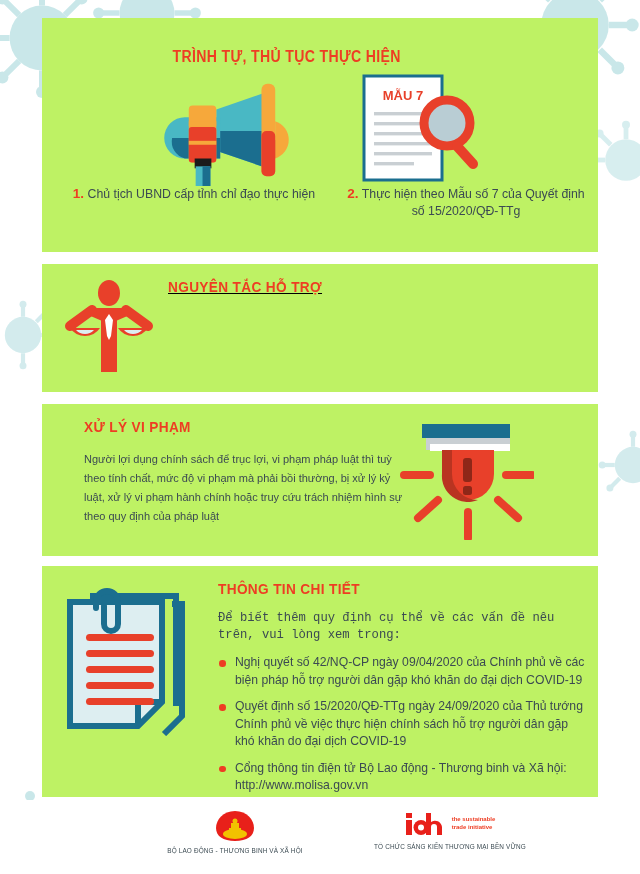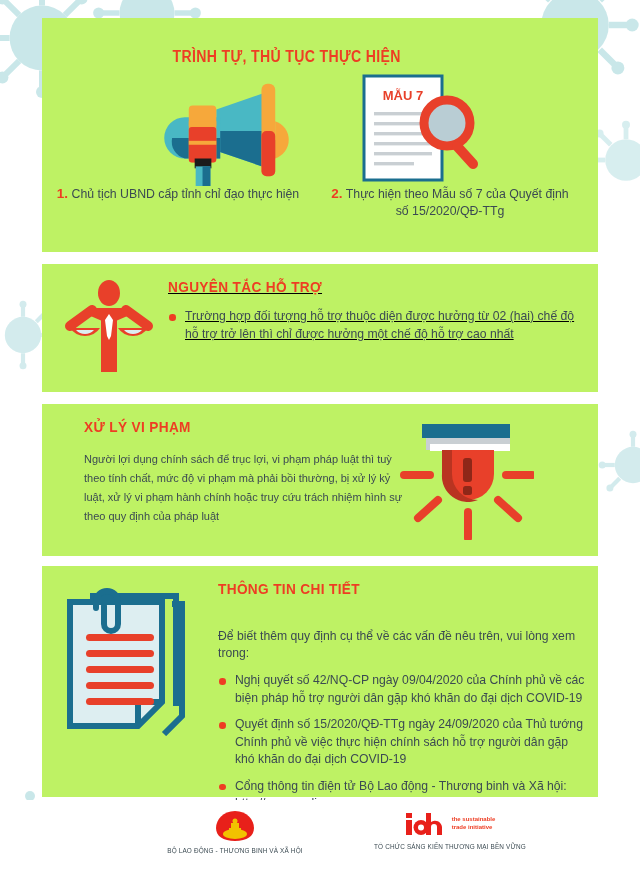--- a/index.html
+++ b/index.html
@@ -28,21 +28,21 @@
     font-size:15.5px; font-family:"Liberation Sans", sans-serif;
     transform: scaleX(.88); transform-origin: left center;
   }
 
   
   .proc-title { position:absolute; top:30px; left:0; width:556px; text-align:center; font-size:16px;}
   .icons-row { position:absolute; top:50px; left:0; width:556px; height:120px; }
   .ic-mega { position:absolute; left:120px; top:8px; width:140px; height:110px; }
   .ic-doc  { position:absolute; left:310px; top:0px;  width:150px; height:118px; }
 
-  .cap-row { position:absolute; top:168px; left:0; width:544px; display:flex; }
+  .cap-row { position:absolute; top:168px; left:16px; width:544px; display:flex; }
   .cap { flex:1; text-align:center; color:#3b4a52; font-size:12.3px; line-height:16.5px; padding:0 12px;}
   .cap .num { color:#ee3d23; font-weight:bold; font-size:13.5px; }
 
   
   .p-prin .icon-just { position:absolute; left:20px; top:16px; width:94px; height:96px; }
   .p-prin .body { position:absolute; left:126px; top:14px; width:418px;text-decoration:underline; }
   .bullets { list-style:none; margin-top:12px; }
   .bullets li {
     position:relative; padding-left:17px; color:#3b4a52;
     font-size:12.2px; line-height:17.5px; margin-bottom:9px;
@@ -53,21 +53,21 @@
   }
 
   
   .p-viol .body { position:absolute; left:42px; top:14px; width:320px; }
   .p-viol .para { margin-top:14px; color:#3b4a52; font-size:11px; line-height:19px; }
   .ic-alarm { position:absolute; left:352px; top:18px; width:140px; height:118px; }
 
   
   .ic-file { position:absolute; left:18px; top:18px; width:132px; height:152px; }
   .p-info .body { position:absolute; left:176px; top:14px; width:368px; }
-  .p-info .lead { margin-top:30px; color:#3b4a52; font-size:12.2px; line-height:17px; }
+  .p-info .lead { margin-top:12px; color:#3b4a52; font-size:12.2px; line-height:17px;font-family:Liberation Mono, monospace; }
 
   
   .footer { position:absolute; left:0; top:800px; width:640px; height:74px; background:#fff; }
   .f-col { position:absolute; text-align:center; }
   .f-left { left:120px; top:10px; width:230px; }
   .f-right{ left:330px; top:10px; width:240px; }
   .f-cap { font-size:6.4px; color:#3b4a52; letter-spacing:.15px; margin-top:5px; white-space:nowrap;}
   .idh-row { display:flex; align-items:center; justify-content:center; gap:5px; height:28px;}
   .idh-tag { font-size:6px; line-height:7.6px; color:#ee3d23; font-weight:bold; text-align:left;}
 </style>
@@ -352,21 +352,20 @@
       <path d="M64 30 L86 46" stroke="#e8402a" stroke-width="10" stroke-linecap="round"></path>
       <path d="M8 48 a18 18 0 0 0 30 0 Z" fill="#e8402a"></path>
       <path d="M14 50 a12 12 0 0 0 18 0 Z" fill="#ddeef1"></path>
       <path d="M56 48 a18 18 0 0 0 30 0 Z" fill="#e8402a"></path>
       <path d="M62 50 a12 12 0 0 0 18 0 Z" fill="#ddeef1"></path>
     </svg>
 
     <div class="body">
       <div class="sec-title">NGUYÊN TẮC HỖ TRỢ</div>
       <ul class="bullets">
-        <li>Trường hợp đối tượng hỗ trợ thuộc diện được hưởng từ 02 (hai) chế độ hỗ trợ trở lên thì chỉ được hưởng một chế độ hỗ trợ cao nhất</li>
       </ul>
     </div>
   </div>
 
   <div class="panel p-viol">
     <div class="body">
       <div class="sec-title">XỬ LÝ VI PHẠM</div>
       <p class="para">Người lợi dụng chính sách để trục lợi, vi phạm pháp luật thì tuỳ theo tính chất, mức độ vi phạm mà phải bồi thường, bị xử lý kỷ luật, xử lý vi phạm hành chính hoặc truy cứu trách nhiệm hình sự theo quy định của pháp luật</p>
     </div>
 

